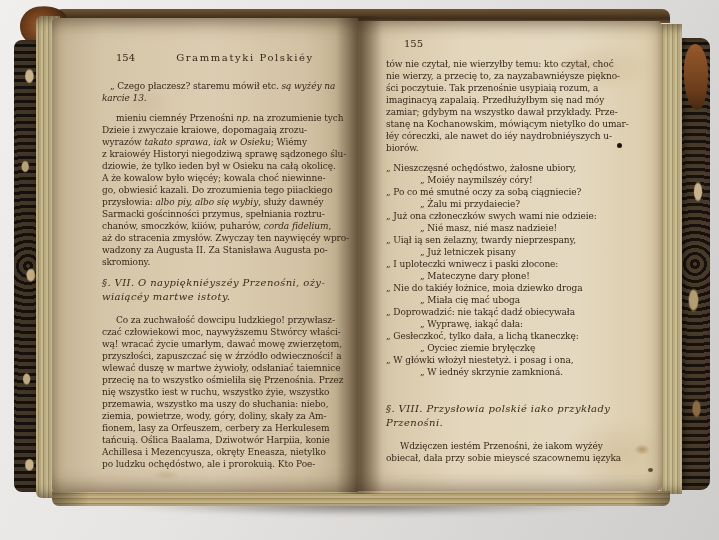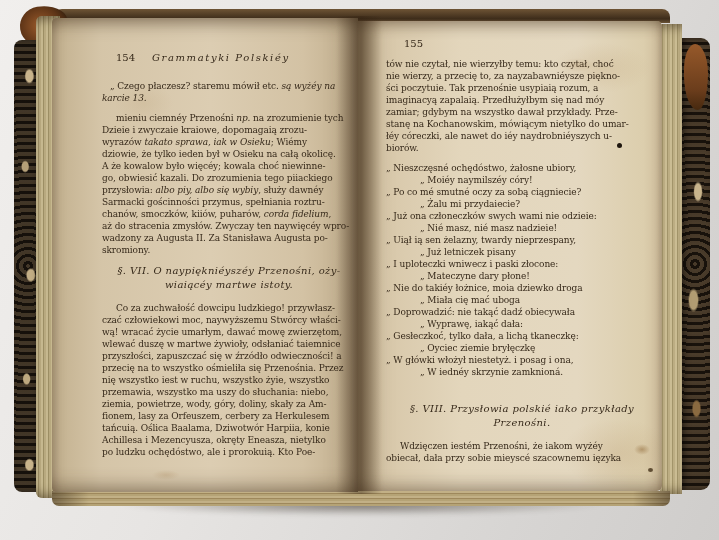--- a/index.html
+++ b/index.html
@@ -102,31 +102,31 @@
   .gutter{
     position:absolute;left:336px;top:16px;width:46px;height:478px;
     background:linear-gradient(to right, rgba(48,31,15,0), rgba(48,31,15,.34) 44%, rgba(48,31,15,.4) 55%, rgba(48,31,15,0));
   }
   .pg-text{position:absolute;z-index:5;}
   .lp-text{left:102px;top:16px;width:254px;margin-top:36px;}
   .rp-text{left:386px;top:30px;width:272px;}
   .pg-header{display:flex;align-items:baseline;height:16px;font-size:10px;margin-bottom:12px;}
   .pg-num{width:36px;}
   .lp-text .pg-num{padding-left:14px;}
-  .run-title{flex:1;text-align:left;font-style:italic;}
+  .run-title{flex:1;text-align:center;}
   .run-title.lt{letter-spacing:1.6px;}
   .run-title.rt{letter-spacing:3px;}
   .rp-text .pg-num{width:68px;text-align:left;margin-top:8px;}
   .tline{height:12px;line-height:12px;font-size:9px;letter-spacing:-0.1px;white-space:pre;}
   .para{margin-bottom:8px;}
   .indent-first > .tline:first-child{text-indent:14px;}
   .quote-para > .tline:first-child{text-indent:8px;}
   .verse{margin-bottom:24px;}
   .verse > .tline.vindent{padding-left:34px;}
-  .sec-head{text-align:center;font-style:italic;margin:6px 0 10px;}
+  .sec-head{font-style:italic;margin:6px 0 10px;}
   .sec-head .hline{height:14px;line-height:14px;font-size:10px;letter-spacing:.4px;}
   .stain{position:absolute;z-index:6;border-radius:50%;}
   .stain-ink{left:617px;top:143px;width:5px;height:5px;background:#1e160e;}
   .stain-a{left:634px;top:444px;width:16px;height:11px;background:radial-gradient(closest-side, rgba(140,100,50,.5), rgba(140,100,50,0));}
   .stain-b{left:648px;top:468px;width:5px;height:4px;background:#4a3820;opacity:.85;}
   .stain-c{left:152px;top:470px;width:28px;height:10px;background:radial-gradient(closest-side, rgba(150,110,60,.2), rgba(150,110,60,0));}
   .stain-d{left:560px;top:58px;width:34px;height:14px;background:radial-gradient(closest-side, rgba(160,120,70,.18), rgba(160,120,70,0));}
 </style>
 </head>
 <body>
@@ -153,40 +153,41 @@
       <span style="width:18px"></span>
     </div>
     <div class="para quote-para">
         <div class="tline"><span>„ Czego płaczesz? staremu mówił etc. </span><i>są wyżéy na</i><span></span></div>
         <div class="tline"><span></span><i>karcie 13.</i><span></span></div>
       </div>
     <div class="para indent-first">
         <div class="tline"><span>mieniu ciemnéy Przenośni </span><i>np.</i><span> na zrozumienie tych</span></div>
         <div class="tline"><span>Dzieie i zwyczaie kraiowe, dopomagaią zrozu-</span></div>
         <div class="tline"><span>wyrazów </span><i>takato sprawa, iak w Osieku</i><span>; Wiémy</span></div>
+        <div class="tline"><span>z kraiowéy Historyi niegodziwą sprawę sądzonego ślu-</span></div>
         <div class="tline"><span>dziowie, że tylko ieden był w Osieku na całą okolicę.</span></div>
         <div class="tline"><span>A że kowalow było więcéy; kowala choć niewinne-</span></div>
         <div class="tline"><span>go, obwiesić kazali. Do zrozumienia tego piiackiego</span></div>
         <div class="tline"><span>przysłowia: </span><i>albo piy, albo się wybiy</i><span>, służy dawnéy</span></div>
         <div class="tline"><span>Sarmacki gościnności przymus, spełniania roztru-</span></div>
         <div class="tline"><span>chanów, smoczków, kiiów, puharów, </span><i>corda fidelium</i><span>,</span></div>
         <div class="tline"><span>aż do stracenia zmysłów. Zwyczay ten naywięcéy wpro-</span></div>
         <div class="tline"><span>wadzony za Augusta II. Za Stanisława Augusta po-</span></div>
         <div class="tline"><span>skromiony.</span></div>
       </div>
     <div class="sec-head">
       <div class="hline">§. VII. O naypiękniéyszéy Przenośni, oży-</div>
       <div class="hline">wiaiącéy martwe istoty.</div>
     </div>
     <div class="para indent-first">
         <div class="tline"><span>Co za zuchwałość dowcipu ludzkiego! przywłasz-</span></div>
         <div class="tline"><span>czać człowiekowi moc, naywyższemu Stwórcy właści-</span></div>
         <div class="tline"><span>wą! wracać życie umarłym, dawać mowę zwierzętom,</span></div>
+        <div class="tline"><span>przyszłości, zapuszczać się w źrzódło odwieczności! a</span></div>
         <div class="tline"><span>wlewać duszę w martwe żywioły, odsłaniać taiemnice</span></div>
-        <div class="tline"><span>przyszłości, zapuszczać się w źrzódło odwieczności! a</span></div>
         <div class="tline"><span>przecię na to wszystko ośmieliła się Przenośnia. Przez</span></div>
         <div class="tline"><span>nię wszystko iest w ruchu, wszystko żyie, wszystko</span></div>
         <div class="tline"><span>przemawia, wszystko ma uszy do słuchania: niebo,</span></div>
         <div class="tline"><span>ziemia, powietrze, wody, góry, doliny, skały za Am-</span></div>
         <div class="tline"><span>fionem, lasy za Orfeuszem, cerbery za Herkulesem</span></div>
         <div class="tline"><span>tańcuią. Oślica Baalama, Dziwotwór Harpiia, konie</span></div>
         <div class="tline"><span>Achillesa i Mezencyusza, okręty Eneasza, nietylko</span></div>
         <div class="tline"><span>po ludzku ochędóstwo, ale i prorokuią. Kto Poe-</span></div>
       </div>
   </div>

